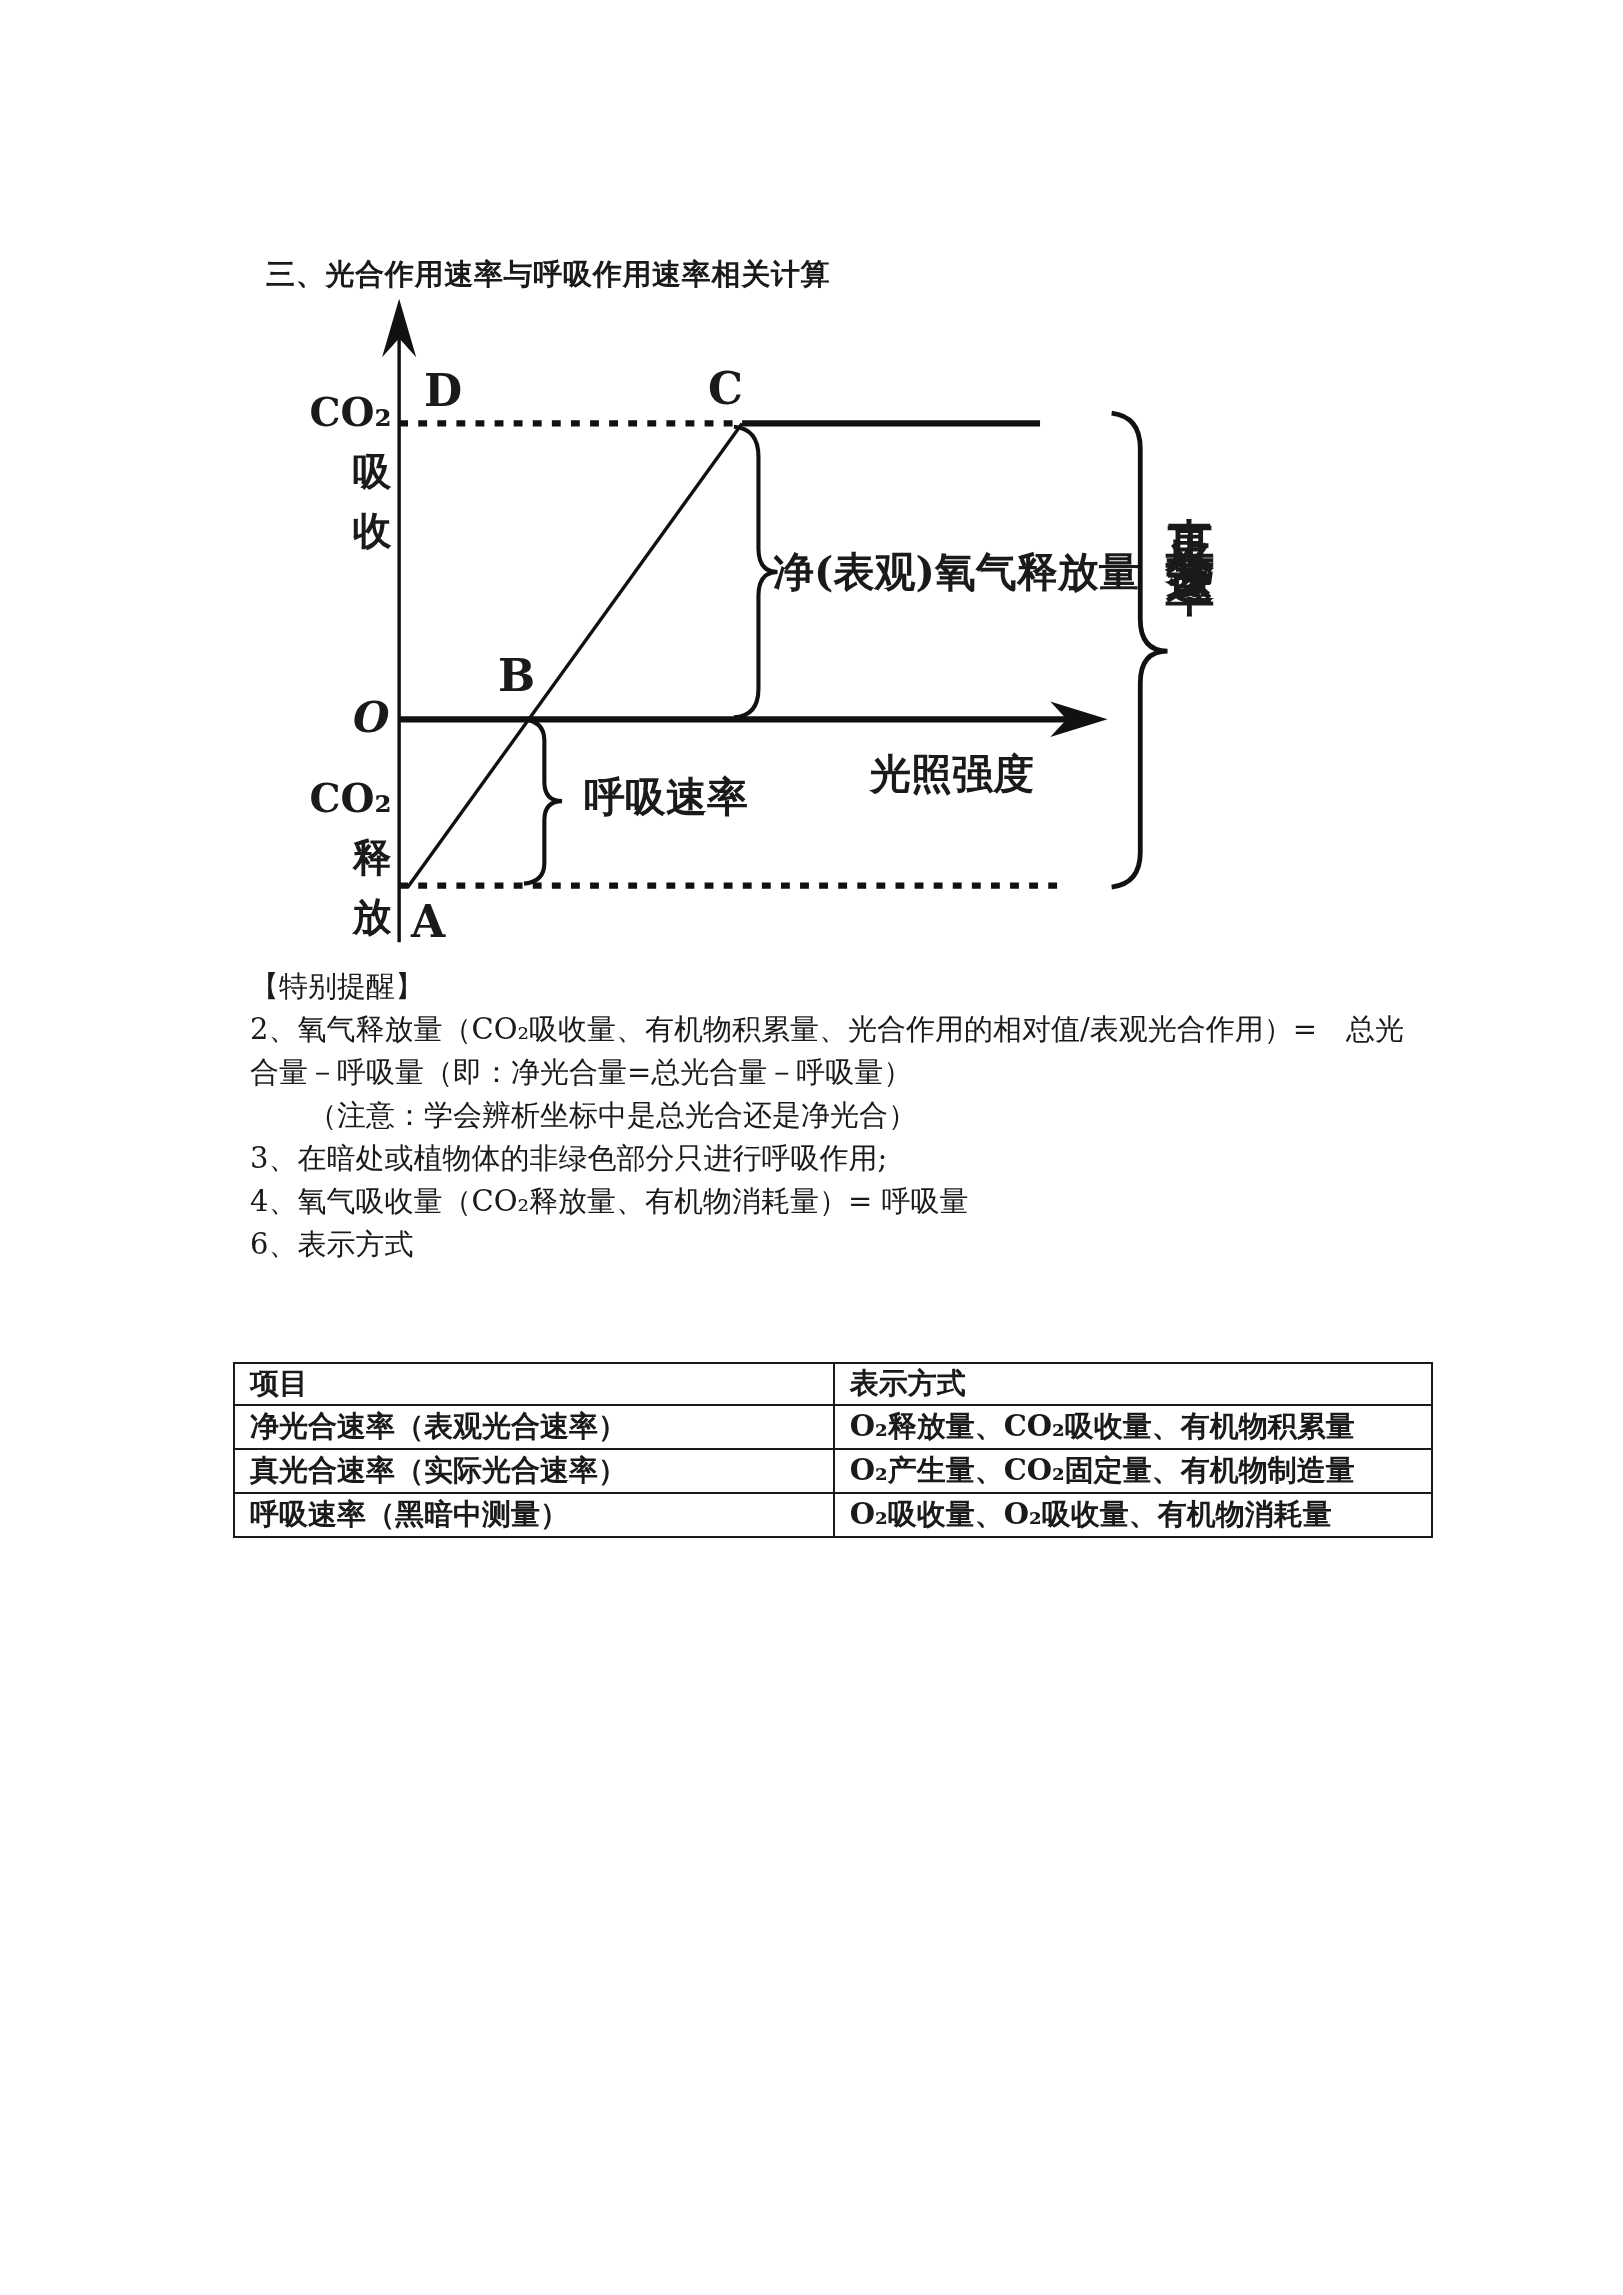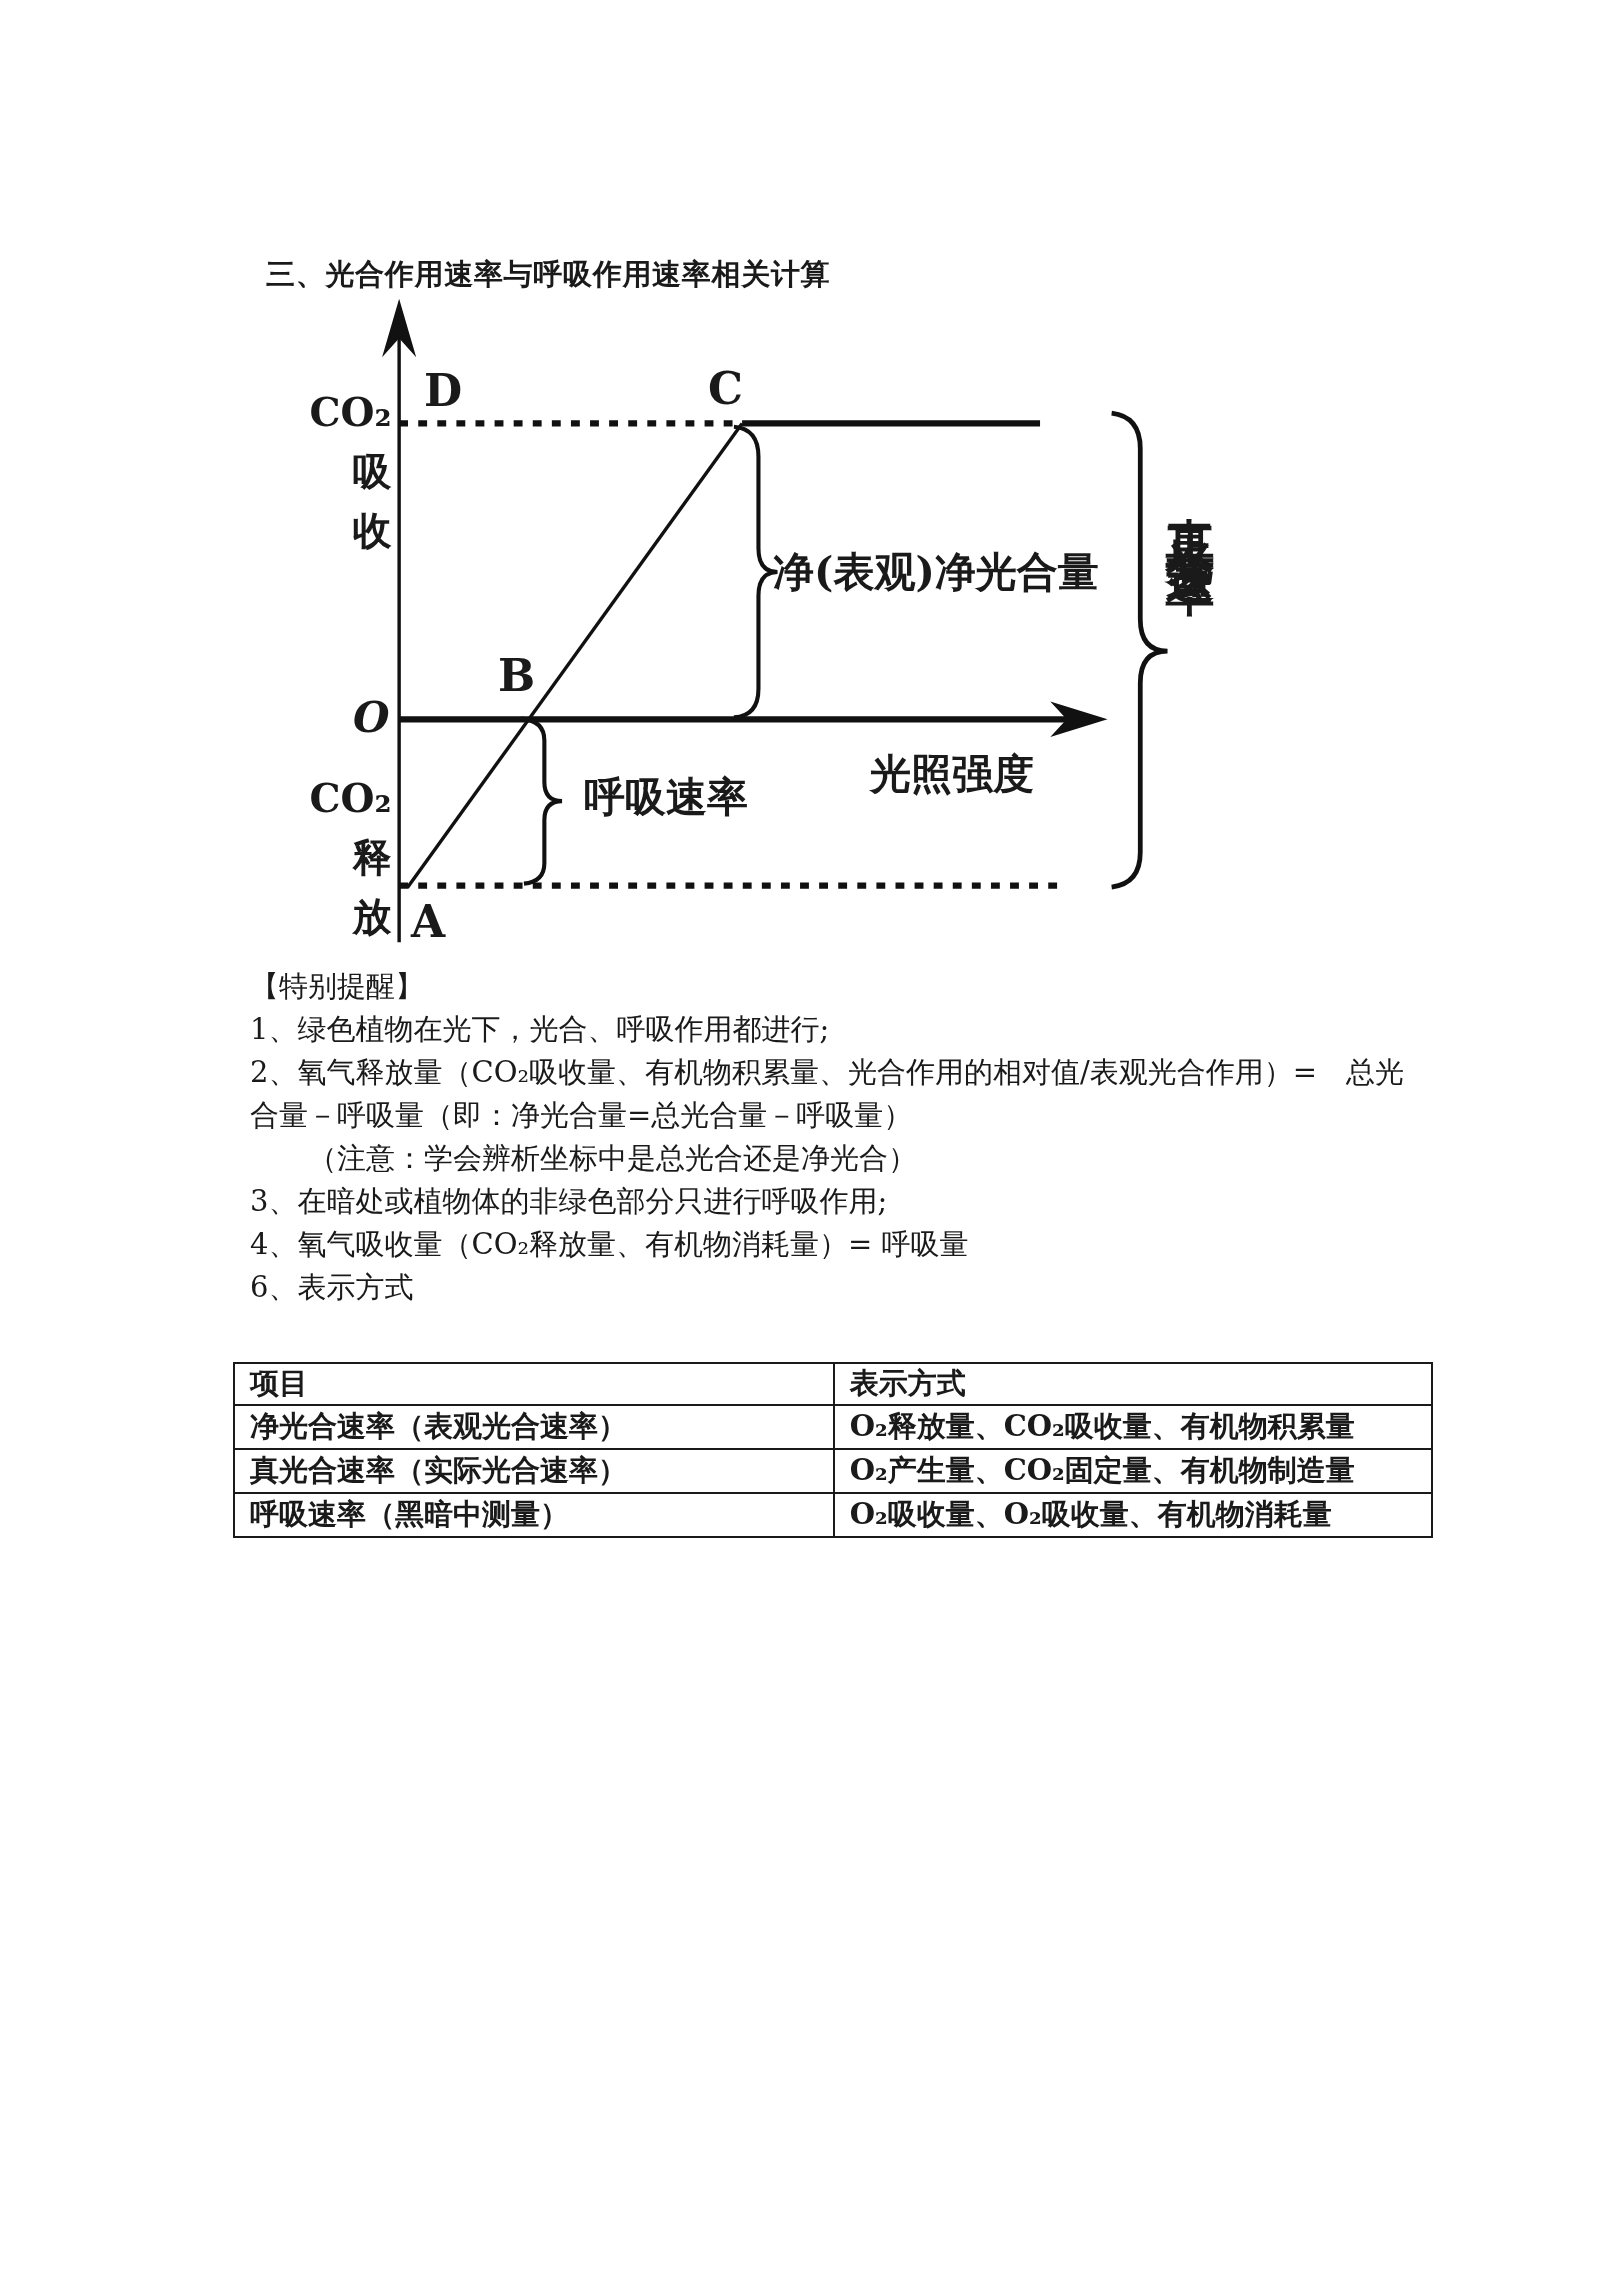--- a/index.html
+++ b/index.html
@@ -96,29 +96,28 @@
       <div>CO₂</div>
       <div>释</div>
       <div>放</div>
     </div>
 
     <div class="dlabel lbl-D">D</div>
     <div class="dlabel lbl-C">C</div>
     <div class="dlabel lbl-B">B</div>
     <div class="dlabel lbl-A">A</div>
 
-    <div class="dlabel lbl-net">净(表观)净光合量</div>
+    <div class="dlabel lbl-net">净(表观)氧气释放量</div>
     <div class="dlabel lbl-resp">呼吸速率</div>
     <div class="dlabel lbl-xaxis">光照强度</div>
     <div class="dlabel lbl-true">真正光合速率</div>
   </div>
 
   <div class="notes">
     <div>【特别提醒】</div>
-    <div>1、绿色植物在光下，光合、呼吸作用都进行;</div>
     <div>2、氧气释放量（CO₂吸收量、有机物积累量、光合作用的相对值/表观光合作用）=　总光</div>
     <div>合量－呼吸量（即：净光合量=总光合量－呼吸量）</div>
     <div>　　（注意：学会辨析坐标中是总光合还是净光合）</div>
     <div>3、在暗处或植物体的非绿色部分只进行呼吸作用;</div>
     <div>4、氧气吸收量（CO₂释放量、有机物消耗量）= 呼吸量</div>
     <div>6、表示方式</div>
   </div>
 
   <div class="table-wrap">
     <table>

